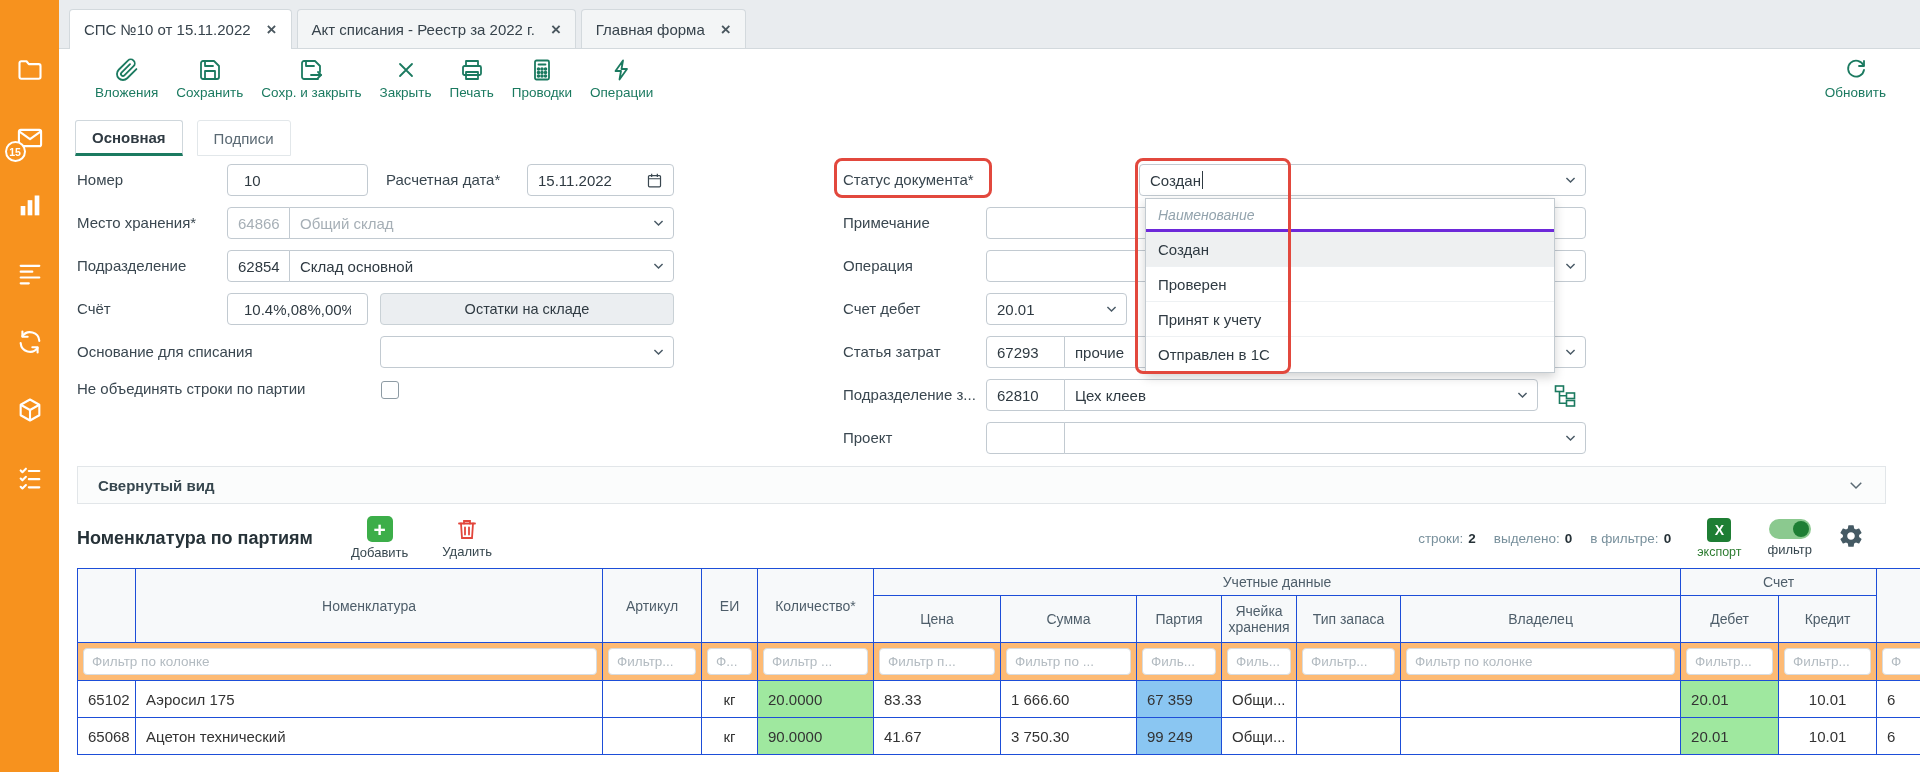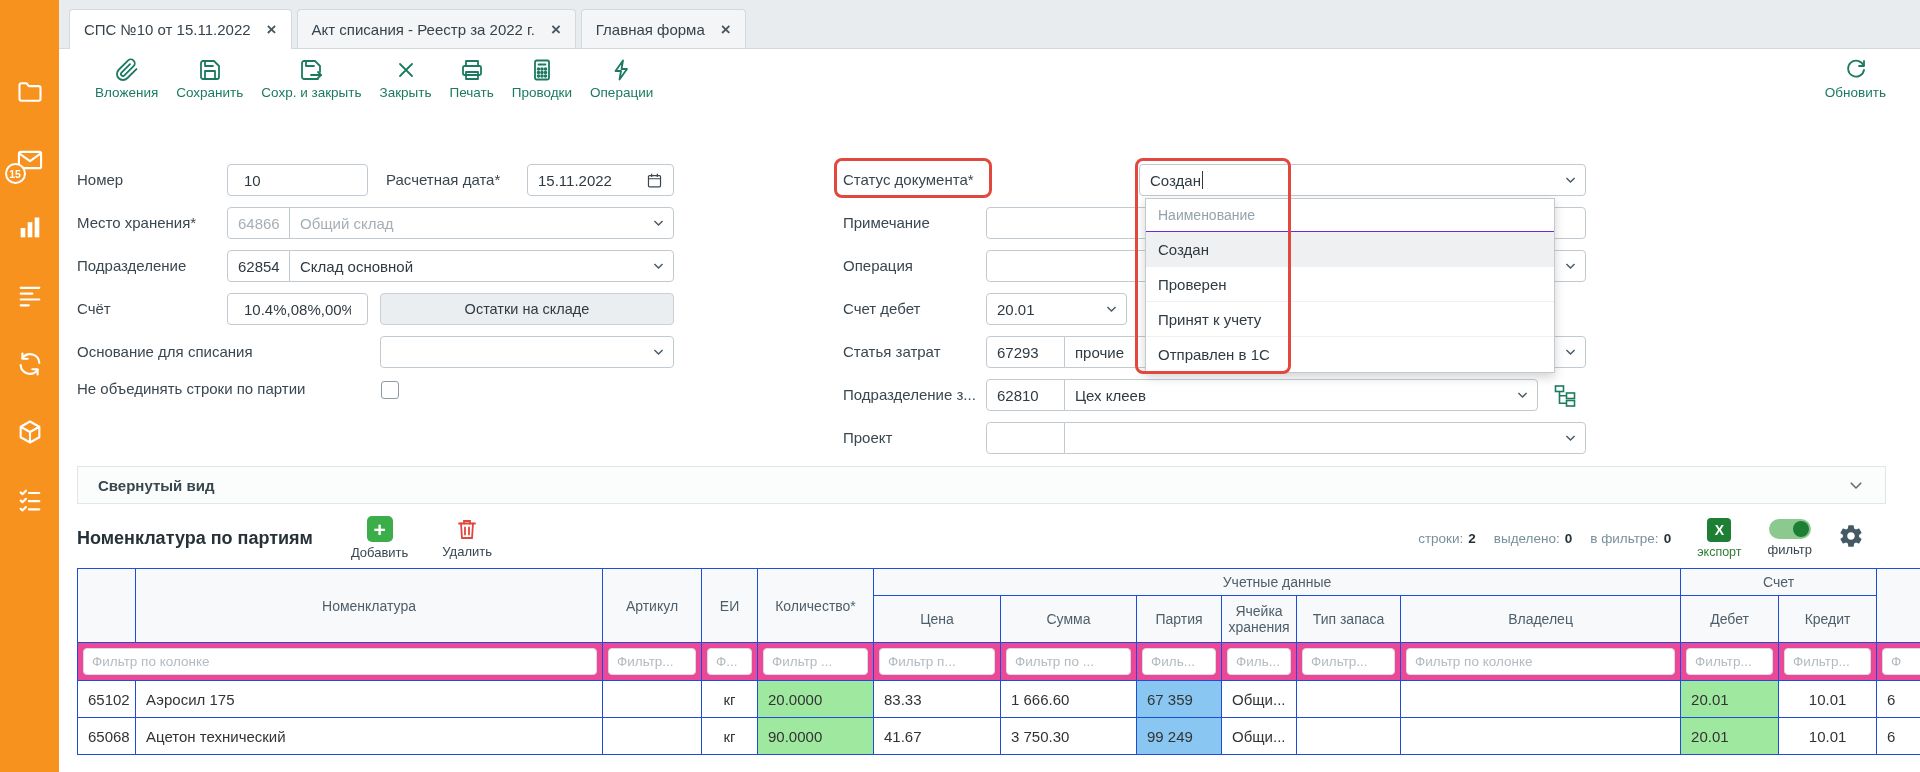--- a/index.html
+++ b/index.html
@@ -2,21 +2,21 @@
 <html><head>
 <meta charset="utf-8">
 <style>
   * { box-sizing: border-box; margin: 0; padding: 0; }
   html,body { background:#fff; }
   body { font-family: "Liberation Sans", "DejaVu Sans", sans-serif; }
   .screen { position:relative; width:1920px; height:772px; background:#fff; overflow:hidden; }
 
   
   .sidebar { position:absolute; left:0; top:0; width:59px; height:772px; background:#F7921E;
-             display:flex; flex-direction:column; align-items:center; padding-top:78px; gap:40px; z-index:50; }
+             display:flex; flex-direction:column; align-items:center; padding-top:56px; gap:40px; z-index:50; }
   .side-ic { width:28px; height:28px; position:relative; cursor:pointer; }
   .side-ic svg { width:28px; height:28px; display:block; }
   .mail-badge { position:absolute; left:-11px; bottom:-10px; width:21px; height:21px; border-radius:50%;
                 background:#F7921E; border:2px solid #fff; color:#fff; font-size:10.5px; font-weight:bold;
                 display:flex; align-items:center; justify-content:center; }
 
   
   .tabbar { position:absolute; left:59px; top:0; right:0; height:49px; background:#E9ECEF;
             border-bottom:1px solid #D3D9DD; display:flex; align-items:flex-end; padding-left:10px; gap:5px; }
   .tab { height:39px; background:#F3F5F6; border:1px solid #D3D9DD; border-bottom:none;
@@ -58,21 +58,21 @@
   .caret { display:inline-block; width:1.5px; height:18px; background:#2F3A42; margin-left:1px; }
   .checkbox { position:absolute; width:18px; height:18px; border:1.5px solid #8E9BA4; border-radius:3px;
               background:#fff; cursor:pointer; }
   .tree-btn { position:absolute; width:30px; height:30px; display:flex; align-items:center; justify-content:center; cursor:pointer; }
   .tree-btn svg { width:24px; height:24px; stroke:#1B7A60; fill:none; stroke-width:1.6; }
 
   
   .dropdown { position:absolute; left:1145px; top:198px; width:410px; background:#fff;
               border:1px solid #C2CAD0; box-shadow:0 4px 10px rgba(0,0,0,.18); z-index:30; }
   .dd-header { height:33px; line-height:33px; padding:0 12px; color:#93A3AD; font-size:14px;
-               border-bottom:1px solid #6d28d9; }
+               border-bottom:3px solid #6d28d9;font-style:italic; }
   .dd-item { height:35px; line-height:35px; padding:0 12px; font-size:15px; color:#2F3A42;
              border-bottom:1px solid #EEF1F3; cursor:pointer; }
   .dd-item:last-child { border-bottom:none; }
   .dd-item.selected { background:#EEF0F1; }
 
   
   .hl { position:absolute; border:3px solid #E2483D; border-radius:8px; z-index:40; pointer-events:none; }
 
   
   .collapse-bar { position:absolute; left:77px; top:466px; width:1809px; height:38px; background:#FBFCFC;
@@ -100,21 +100,21 @@
   .gear svg { width:26px; height:26px; fill:#455A64; }
 
   
   .grid-wrap { position:absolute; left:77px; top:568px; width:1843px; height:192px; overflow:hidden; }
   table.grid { border-collapse:collapse; table-layout:fixed; width:1889px; }
   .grid th, .grid td { border:1px solid #1d4ed8; overflow:hidden; white-space:nowrap; }
   .grid thead th { background:#F7F9FA; font-weight:normal; font-size:14px; color:#4E5E6A;
                    padding:2px 6px; text-align:center; vertical-align:middle; white-space:normal; }
   .group-row th { height:27px; }
   .cols-row th { height:47px; }
-  .filter-row td { padding:5px; background:#ec4899; }
+  .filter-row td { padding:5px; background:#fdba74; }
   .filter-row input { width:100%; height:27px; border:1px solid #D7DCE0; border-radius:4px;
                       padding:0 8px; font-size:13.5px; color:#333; outline:none; }
   ::placeholder { color:#B3BBC1; opacity:1; }
   .data-row td { height:37px; font-size:15px; color:#333; padding:0 10px; background:#fff; }
   .al-r { }
   .al-c { text-align:center; }
   .cell-green { background:#9FE89F !important; }
   .cell-blue  { background:#8AC6F2 !important; }
 </style>
 </head>
@@ -251,20 +251,28 @@
     </div>
     <div class="tool-btn tool-right">
       <svg viewBox="0 0 24 24">
           <path d="M20.5 7.5A8 8 0 1 0 21 12"></path>
           <path d="M21 3v5h-5"></path>
         </svg>
       <span>Обновить</span>
     </div>
   </div>
 
+  <div class="subtabs">
+    <div class="subtab active">
+        <span>Основная</span>
+      </div>
+    <div class="subtab">
+        <span>Подписи</span>
+      </div>
+  </div>
 
   <div class="flabel" style="left:77px;top:164px;">Номер</div>
   <input class="tbox" style="left: 227px; top: 164px; width: 141px;" value="10">
 
   <div class="flabel" style="left:386px;top:164px;">Расчетная дата*</div>
   <div class="tbox" style="left:527px;top:164px;width:147px;">
     <span>15.11.2022</span>
     <svg class="cal-ic" width="17" height="17" viewBox="0 0 24 24" fill="none" stroke="#3A4750" stroke-width="1.7">
         <rect x="3.5" y="5" width="17" height="16" rx="1.5"></rect>
         <path d="M3.5 9.5h17M8 2.5V7M16 2.5V7"></path>

